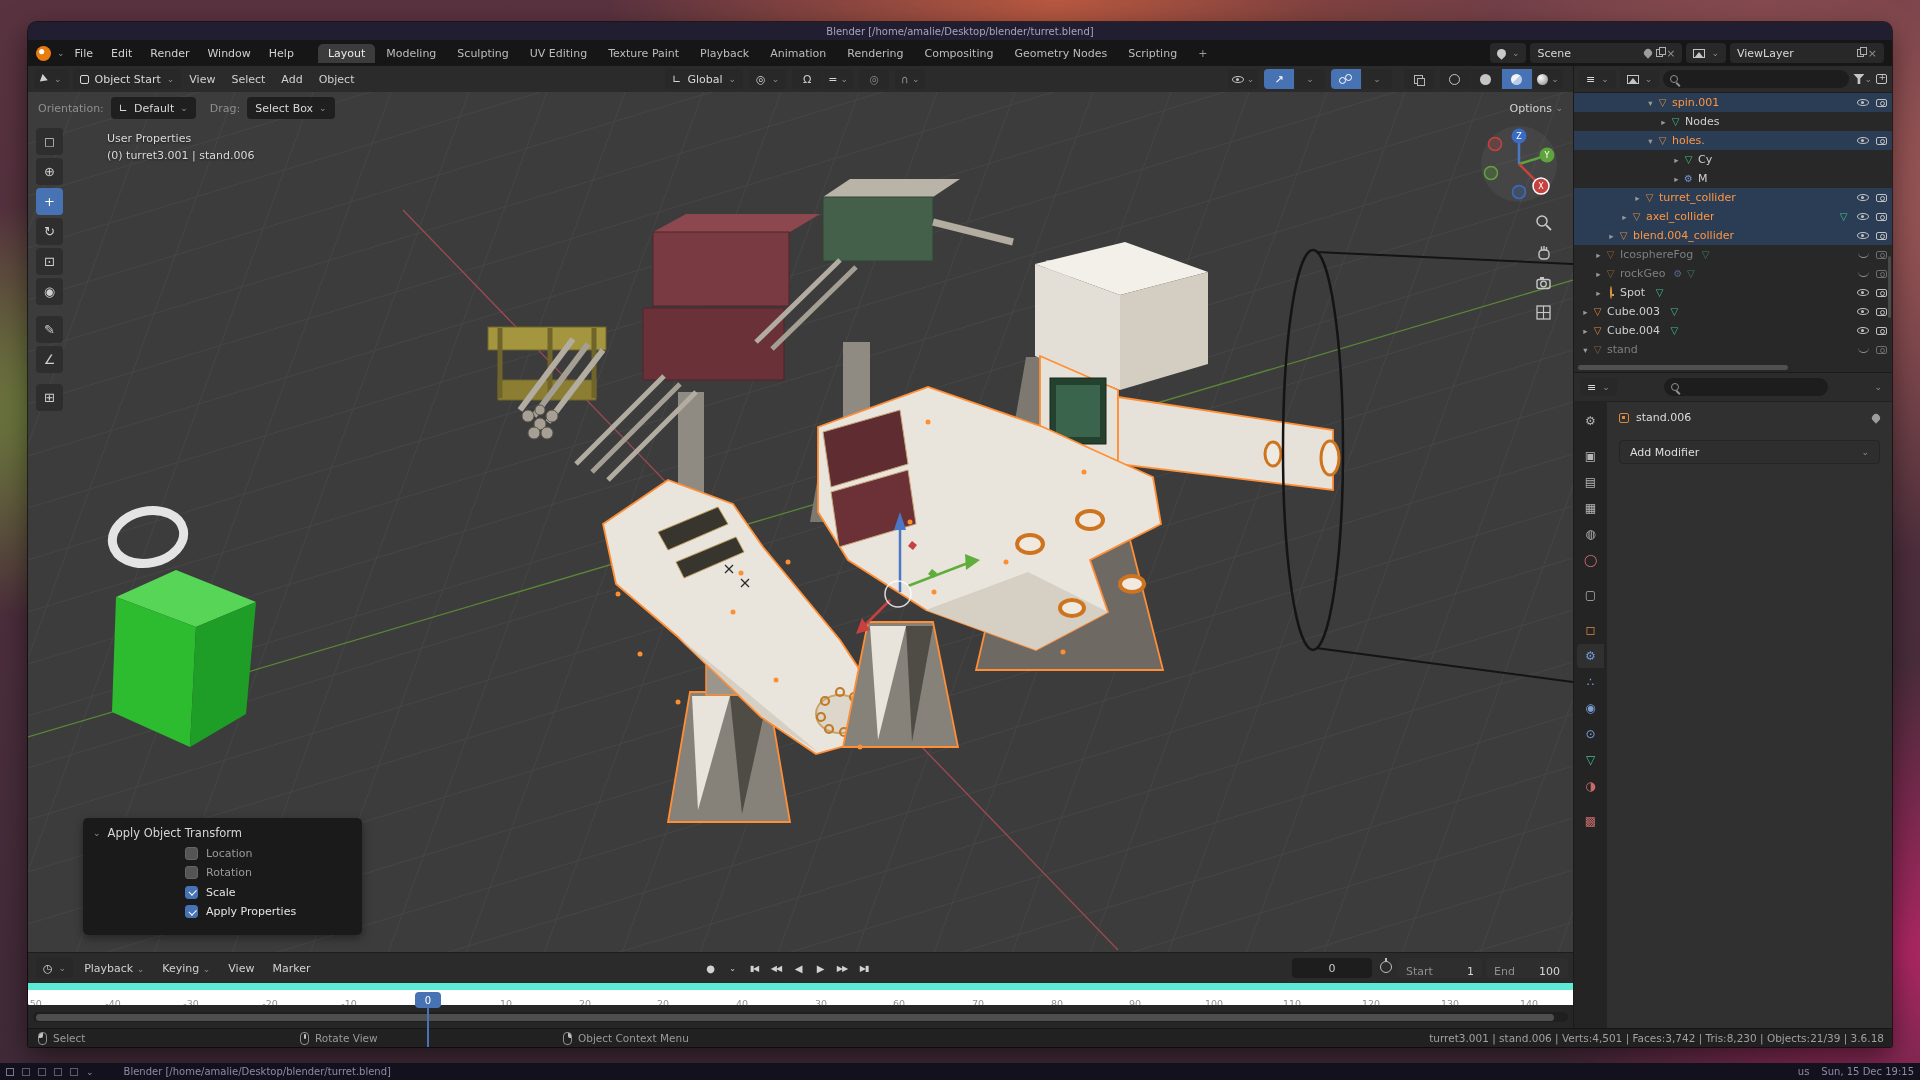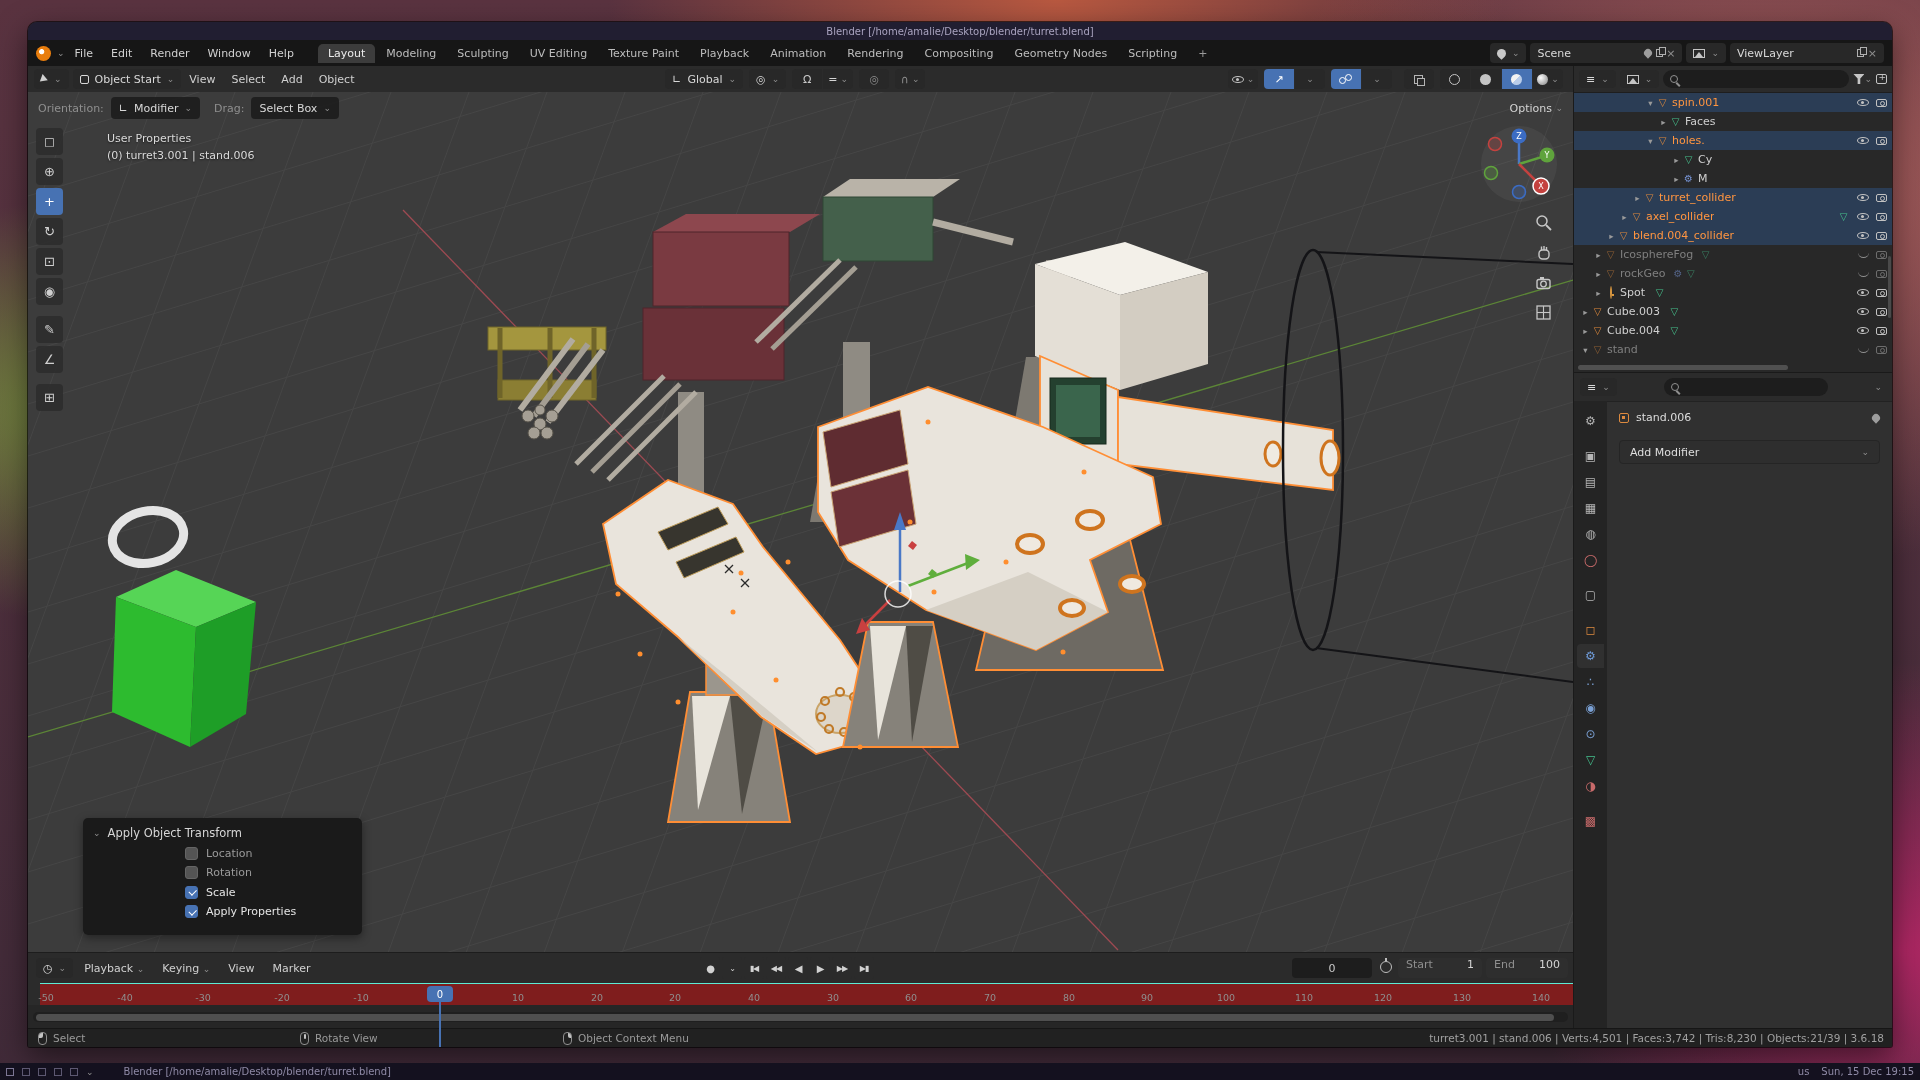--- a/index.html
+++ b/index.html
@@ -65,22 +65,22 @@
   .cb.on::after{content:"";position:absolute;left:3px;top:2.5px;width:6px;height:3.5px;border-left:1.8px solid #fff;border-bottom:1.8px solid #fff;transform:rotate(-45deg)}
 
   .timeline{position:absolute;left:0;bottom:0;right:0;height:76px;background:#2b2b2b;border-top:1px solid #1d1d1d}
   .tl-header{height:30px;display:flex;align-items:center;padding:0 8px;gap:4px;position:relative}
   .tl-menu{padding:0 7px;color:#d0d0d0}
   .pb{position:absolute;left:672px;top:4px;display:flex;gap:2px}
   .pb-btn{min-width:20px;height:22px;border-radius:3px;display:flex;align-items:center;justify-content:center;color:#d2d2d2;font-size:8px;letter-spacing:-1px;background:#2b2b2b}
   .frame-field{position:absolute;left:1264px;top:5px;width:80px;height:20px;background:#1d1d1d;border-radius:4px;display:flex;align-items:center;justify-content:center;color:#c9c9c9}
   .stopwatch{position:absolute;left:1352px;top:8px;width:12px;height:12px;border:1.4px solid #bdbdbd;border-radius:50%;box-sizing:border-box}
   .stopwatch::after{content:"";position:absolute;left:3.6px;top:-4px;width:2px;height:3px;background:#bdbdbd}
-  .range{position:absolute;top:5px;height:20px;background:#2e2e2e;border-radius:4px;display:flex;align-items:flex-start;justify-content:space-between;padding:0 8px;box-sizing:border-box}
-  .ruler{position:absolute;left:12px;right:0;top:30px;height:22px;background:#7f1d1d;border-top:1px solid #5eead4}
+  .range{position:absolute;top:5px;height:20px;background:#2e2e2e;border-radius:4px;display:flex;align-items:flex-end;justify-content:space-between;padding:0 8px;box-sizing:border-box}
+  .ruler{position:absolute;left:0;right:0;top:30px;height:22px;background:#ffffff;border-top:7px solid #5eead4}
   .tick{position:absolute;bottom:3px;width:40px;text-align:center;font-size:9.5px;color:#8f8f8f}
   .playhead-pill{position:absolute;left:387px;top:2px;width:26px;height:16px;background:#4772b3;border-radius:4px;color:#fff;font-size:10px;display:flex;align-items:center;justify-content:center;z-index:3}
   .playhead-line{position:absolute;left:399px;top:18px;bottom:-46px;width:2px;background:#4772b3;z-index:3}
   .track{position:absolute;left:0;right:0;top:52px;height:24px;background:#262626}
   .hscroll-groove{position:absolute;left:5px;right:5px;top:7px;height:10px;background:#1f1f1f;border-radius:5px}
   .hscroll{position:absolute;left:3px;right:14px;top:1.5px;height:7px;background:#4f4f4f;border-radius:4px}
 
   .right-col{position:absolute;left:1545px;top:0;right:0;bottom:0;border-left:1px solid #1a1a1a}
   .outliner{position:absolute;left:0;right:0;top:0;height:306px;background:#282828;overflow:hidden}
   .ol-header{height:26px;background:#2b2b2b;display:flex;align-items:center;gap:4px;padding:0 5px;border-bottom:1px solid #1e1e1e}
@@ -502,21 +502,21 @@
             <line x1="713" y1="487" x2="721" y2="495"></line>
               <line x1="721" y1="487" x2="713" y2="495"></line>
           </g>
         </svg>
 
         <div class="tool-settings">
           <span class="flex" style="gap:7px">
             <span class="dim">Orientation:</span>
             <span class="ts-pill">
               <span>∟</span>
-              <span>Modifier</span>
+              <span>Default</span>
               <span class="caret">⌄</span>
             </span>
           </span>
           <span class="flex" style="gap:7px">
             <span class="dim">Drag:</span>
             <span class="ts-pill">
               <span>Select Box</span>
               <span class="caret">⌄</span>
             </span>
           </span>
@@ -700,21 +700,21 @@
               <span class="olabel">spin.001</span>
               <span class="rgt">
                 <span class="i-eye"></span>
                 <span class="i-cam"></span>
               </span>
             </div>
           <div class="orow">
               <span style="width:84px"></span>
               <span class="arr">▸</span>
               <span class="oi mesh-d">▽</span>
-              <span class="olabel">Faces</span>
+              <span class="olabel">Nodes</span>
             </div>
           <div class="orow sel">
               <span style="width:71px"></span>
               <span class="arr">▾</span>
               <span class="oi mesh-o">▽</span>
               <span class="olabel">holes.</span>
               <span class="rgt">
                 <span class="i-eye"></span>
                 <span class="i-cam"></span>
               </span>

